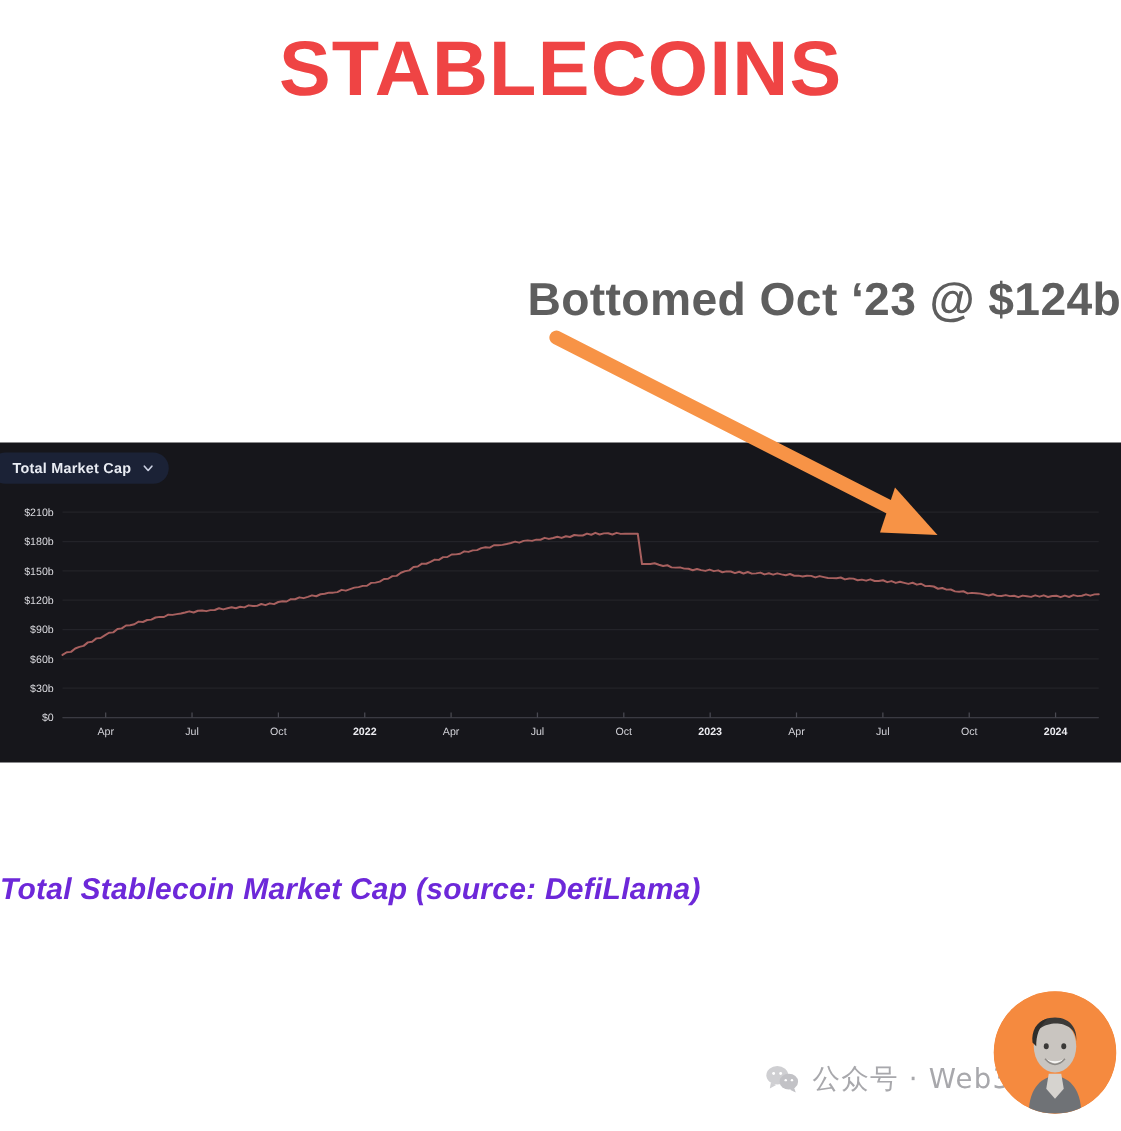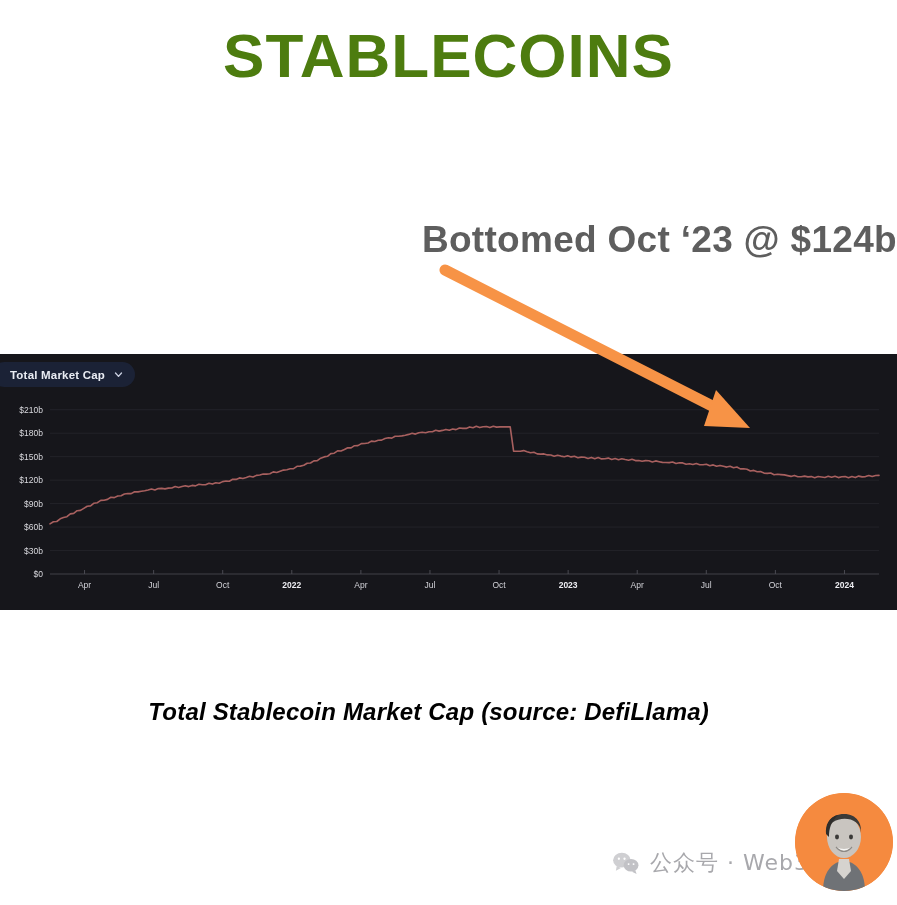--- a/index.html
+++ b/index.html
@@ -19,21 +19,21 @@
   
   .slide-title {
     position: absolute;
     top: 22px;
     left: 0;
     width: 897px;
     text-align: center;
     font-size: 62px;
     font-weight: bold;
     letter-spacing: 1px;
-    color: #4d7c0f;
+    color: #ef4444;
     line-height: 1.1;
   }
 
   
   .annotation {
     position: absolute;
     top: 219px;
     left: 0;
     width: 897px;
     text-align: right;
@@ -104,25 +104,25 @@
   .ytick { fill: #d9d9de; font-size: 8.5px; font-family: "Liberation Sans", sans-serif; text-anchor: end; }
   .xtick { fill: #d2d2d8; font-size: 8.5px; font-family: "Liberation Sans", sans-serif; text-anchor: middle; }
   .xtick.bold { font-weight: bold; fill: #ededf2; }
 
   
   .caption {
     position: absolute;
     top: 698px;
     left: 0;
     width: 709px;
-    text-align: right;
+    text-align: left;
     font-size: 24px;
     font-weight: bold;
     font-style: italic;
-    color: #000000;
+    color: #6d28d9;
     letter-spacing: 0.2px;
   }
 
   
   .footer-brand {
     position: absolute;
     left: 612px;
     top: 848px;
     display: flex;
     align-items: center;

